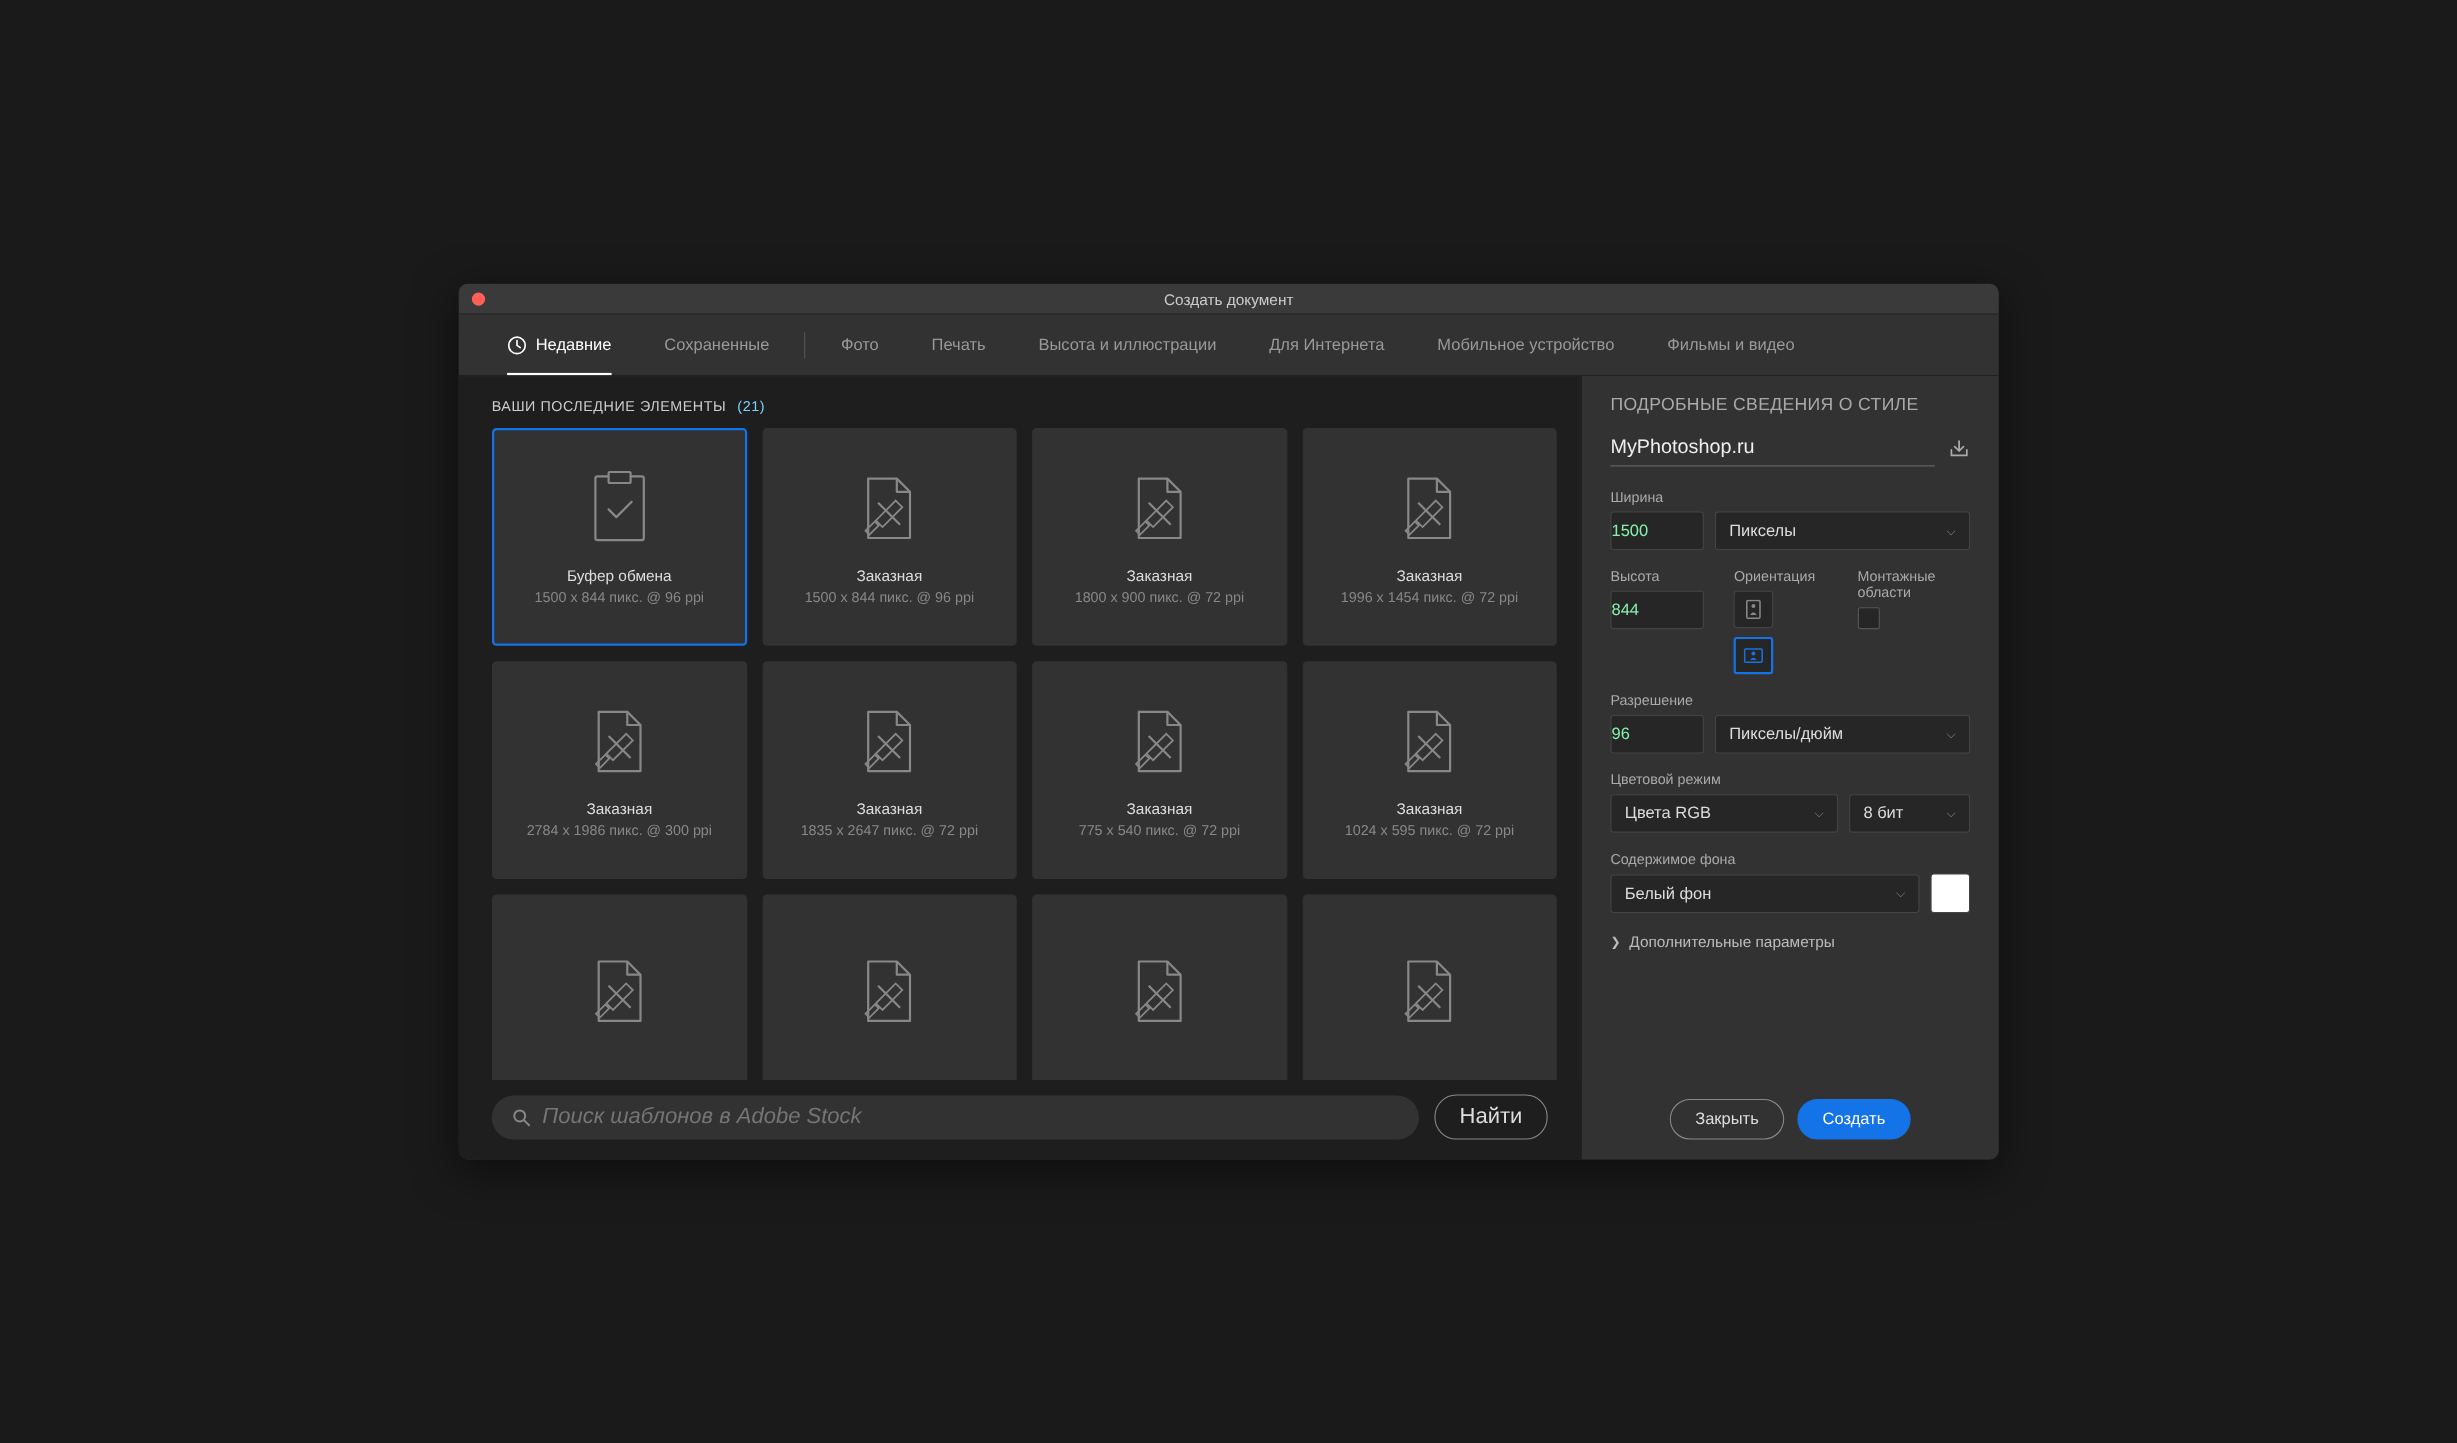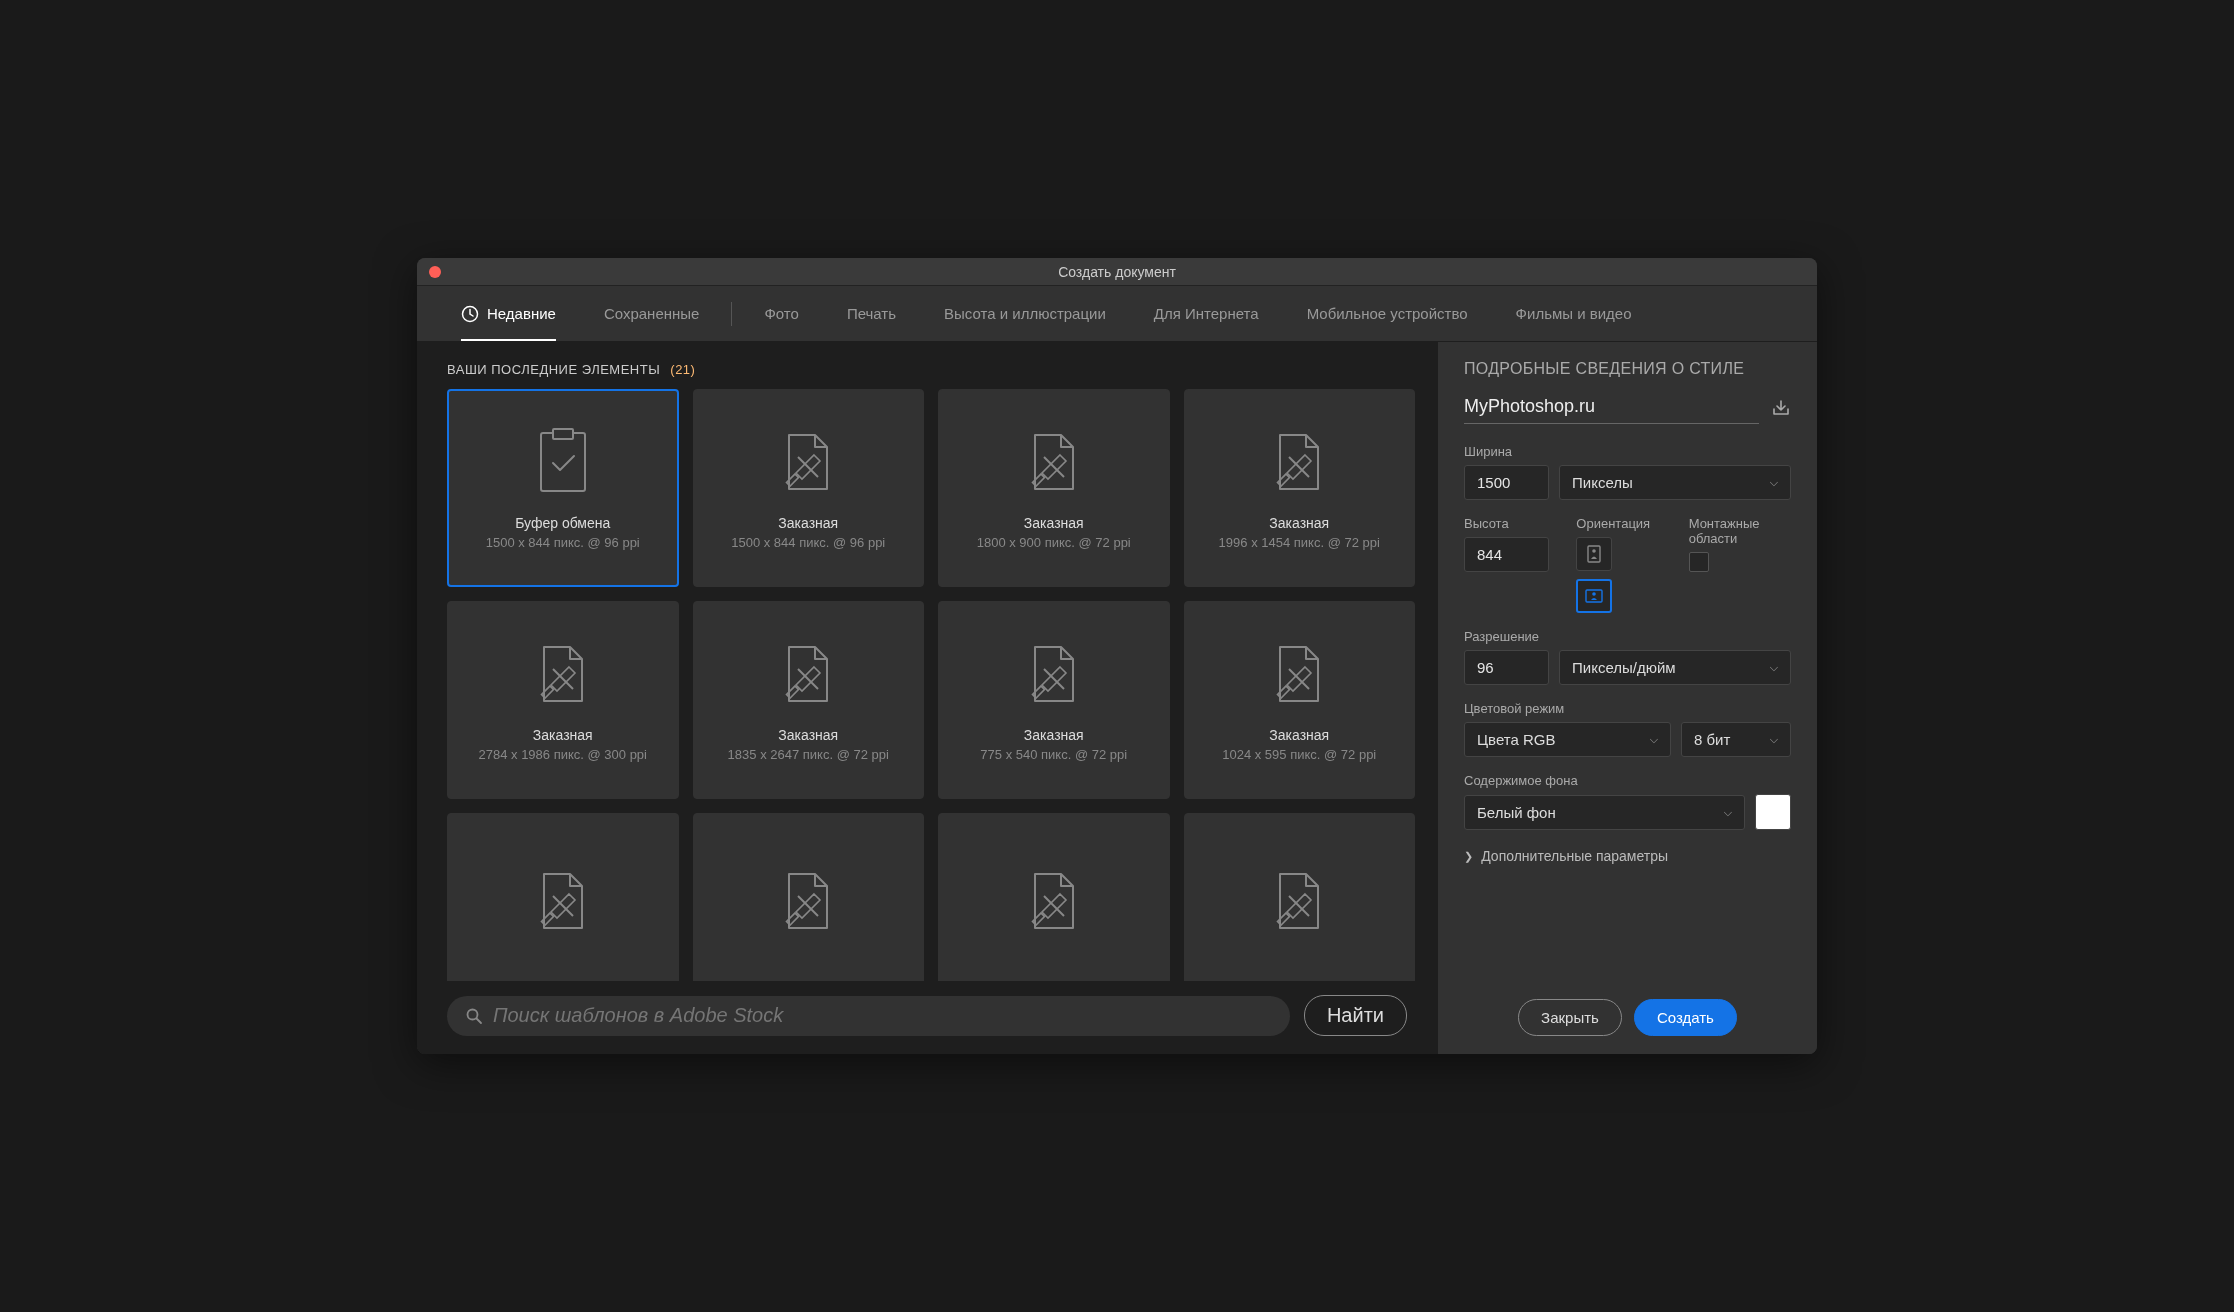--- a/index.html
+++ b/index.html
@@ -17,21 +17,21 @@
 .tab { color: #999; font-size: 15px; padding: 0 24px; height: 100%; display: flex; align-items: center; cursor: pointer; position: relative; }
 .tab.active { color: #fff; }
 .tab.active::after { content: ''; position: absolute; bottom: 0; left: 24px; right: 24px; height: 2px; background: #fff; }
 .tab .clock-icon { margin-right: 8px; }
 .tab-divider { width: 1px; height: 24px; background: #555; margin: 0 8px; }
 
 .body { display: flex; height: 712px; }
 
 .main { flex: 1; display: flex; flex-direction: column; background: #1e1e1e; position: relative; }
 .main-header { padding: 20px 30px 12px; color: #ccc; font-size: 13px; letter-spacing: 0.5px; }
-.main-header .count { color: #fdba74; margin-left: 6px; }
+.main-header .count { color: #7dd3fc; margin-left: 6px; }
 
 .grid-wrap { flex: 1; overflow-y: auto; padding: 0 22px 10px 30px; }
 .grid-wrap::-webkit-scrollbar { width: 8px; }
 .grid-wrap::-webkit-scrollbar-track { background: #1e1e1e; }
 .grid-wrap::-webkit-scrollbar-thumb { background: #555; border-radius: 4px; }
 
 .grid { display: grid; grid-template-columns: repeat(4, 1fr); gap: 14px; }
 .preset { background: #323232; border: 1px solid #323232; border-radius: 4px; height: 198px; display: flex; flex-direction: column; align-items: center; justify-content: center; cursor: pointer; }
 .preset.selected { border: 2px solid #1473e6; background: #323232; }
 .preset-icon { width: 56px; height: 70px; margin-bottom: 18px; display: flex; align-items: center; justify-content: center; }
@@ -44,21 +44,21 @@
 .find-btn { background: transparent; border: 1.5px solid #888; color: #ddd; padding: 8px 22px; border-radius: 20px; font-size: 20px; cursor: pointer; }
 
 .sidebar { width: 380px; background: #323232; padding: 18px 26px; display: flex; flex-direction: column; border-left: 1px solid #1e1e1e; }
 .sidebar-title { color: #aaa; font-size: 16px; letter-spacing: 0.3px; margin-bottom: 14px; }
 .name-row { display: flex; align-items: center; gap: 12px; margin-bottom: 4px; }
 .name-input { flex: 1; background: transparent; border: none; border-bottom: 1px solid #666; color: #eee; font-size: 18px; padding: 4px 0 6px; outline: none; }
 .save-icon { color: #aaa; cursor: pointer; }
 
 .field-label { color: #aaa; font-size: 13px; margin-top: 16px; margin-bottom: 6px; }
 .row { display: flex; gap: 10px; align-items: center; }
-.num-input { background: #262626; border: 1px solid #444; color: #e5e5e5; font-size: 15px; padding: 8px 12px; width: 85px; border-radius: 3px; outline: none; }
+.num-input { background: #262626; border: 1px solid #444; color: #86efac; font-size: 15px; padding: 8px 0; width: 85px; border-radius: 3px; outline: none; }
 .select { background: #262626; border: 1px solid #444; color: #ddd; font-size: 15px; padding: 8px 12px; border-radius: 3px; flex: 1; display: flex; justify-content: space-between; align-items: center; cursor: pointer; }
 .select.small { flex: none; width: 110px; }
 .chev { color: #888; font-size: 11px; }
 
 .orient-row { display: flex; gap: 10px; align-items: flex-start; }
 .orient-col { flex: 1; }
 .orient-btns { display: flex; flex-direction: column; gap: 8px; margin-top: 4px; }
 .orient-btn { width: 36px; height: 34px; background: #262626; border: 1px solid #444; border-radius: 3px; display: flex; align-items: center; justify-content: center; cursor: pointer; }
 .orient-btn.active { border: 2px solid #1473e6; }
 .checkbox { width: 20px; height: 20px; background: #262626; border: 1px solid #555; border-radius: 2px; cursor: pointer; margin-top: 4px; }

